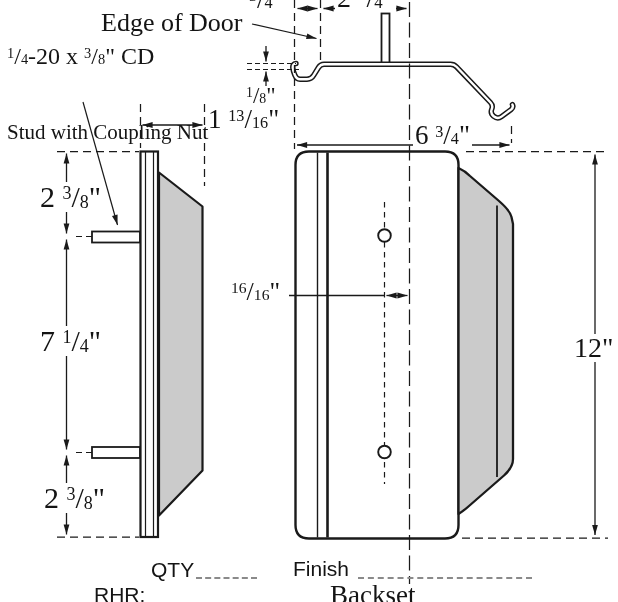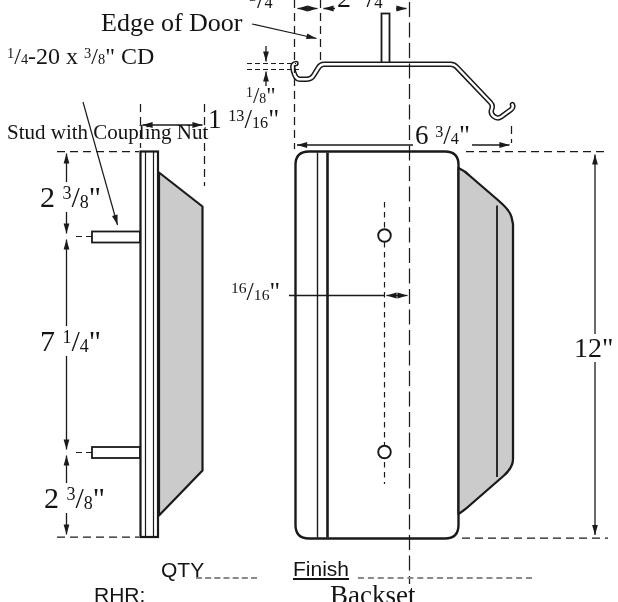--- a/index.html
+++ b/index.html
@@ -117,21 +117,21 @@
   <div class="lbl wbg" style="left:38px;top:326px;font-size:30px;">7 <sup>1</sup>/<sub>4</sub>"</div>
   <div class="lbl wbg" style="left:42px;top:483px;font-size:30px;">2 <sup>3</sup>/<sub>8</sub>"</div>
 
   <div class="lbl" style="left:231px;top:279px;font-size:26px;"><sup>16</sup>/<sub>16</sub>"</div>
 
   <div class="lbl wbg" style="left:413px;top:122px;font-size:27px;">6 <sup>3</sup>/<sub>4</sub>"</div>
 
   <div class="lbl wbg" style="left:572px;top:334px;font-size:28px;">12"</div>
 
   <div class="lbl sans bold" style="left:94px;top:558px;font-size:21px;">RHR:</div>
-  <div class="lbl sans" style="left:161px;top:559px;font-size:21px;">QTY</div>
+  <div class="lbl sans" style="left:151px;top:559px;font-size:21px;">QTY</div>
   <div class="blank" style="left:196px;top:560px;width:61px;height:17px;"></div>
 
-  <div class="lbl sans" style="left:293px;top:558px;font-size:21px;text-decoration:underline;">Finish</div>
+  <div class="lbl sans" style="left:293px;top:558px;font-size:21px;">Finish</div>
   <div class="blank" style="left:358px;top:560px;width:174px;height:17px;"></div>
 
   <div class="lbl" style="left:330px;top:582px;font-size:27px;">Backset</div>
 
 </div>
 
 </body></html>

